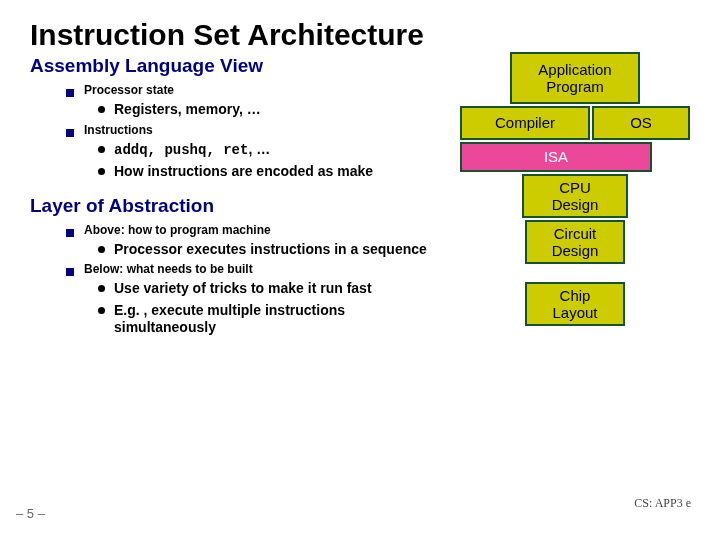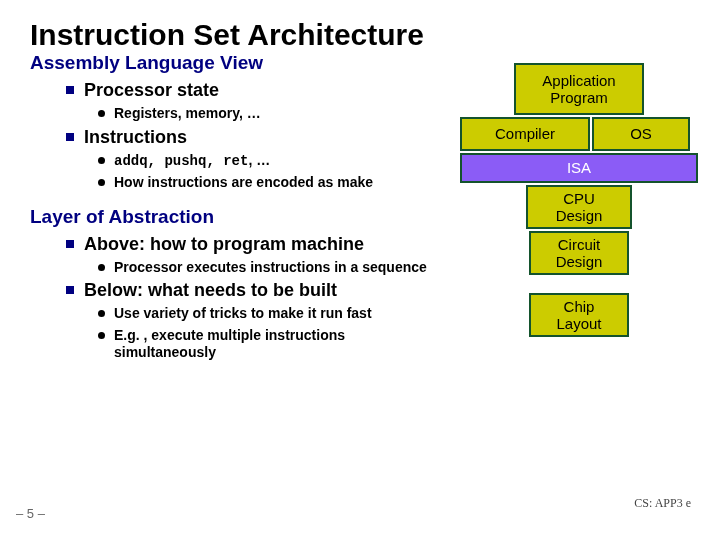--- a/index.html
+++ b/index.html
@@ -38,21 +38,21 @@
     font-size: 19px;
     font-weight: bold;
     color: #000080;
     margin-bottom: 6px;
   }
   .l1 {
     display: flex;
     align-items: flex-start;
     margin-left: 36px;
     margin-bottom: 4px;
-    font-size: 18px;
+    font-size: 12px;
     font-weight: bold;
     color: #000;
   }
   .l1 .sq {
     width: 8px;
     height: 8px;
     background: #000080;
     margin-top: 6px;
     margin-right: 10px;
     flex: 0 0 8px;
@@ -109,23 +109,23 @@
     font-size: 15px;
   }
   .os-box {
     background: #CCCC00;
     width: 98px;
     height: 34px;
     font-size: 15px;
     margin-left: 2px;
   }
   .isa-box {
-    background: #8b5cf6;
+    background: #ec4899;
     color: #fff;
-    width: 238px;
+    width: 192px;
     height: 30px;
     font-size: 15px;
     margin-bottom: 2px;
   }
   .cpu-box {
     background: #CCCC00;
     width: 106px;
     height: 44px;
     font-size: 15px;
     margin: 0 auto 2px auto;

